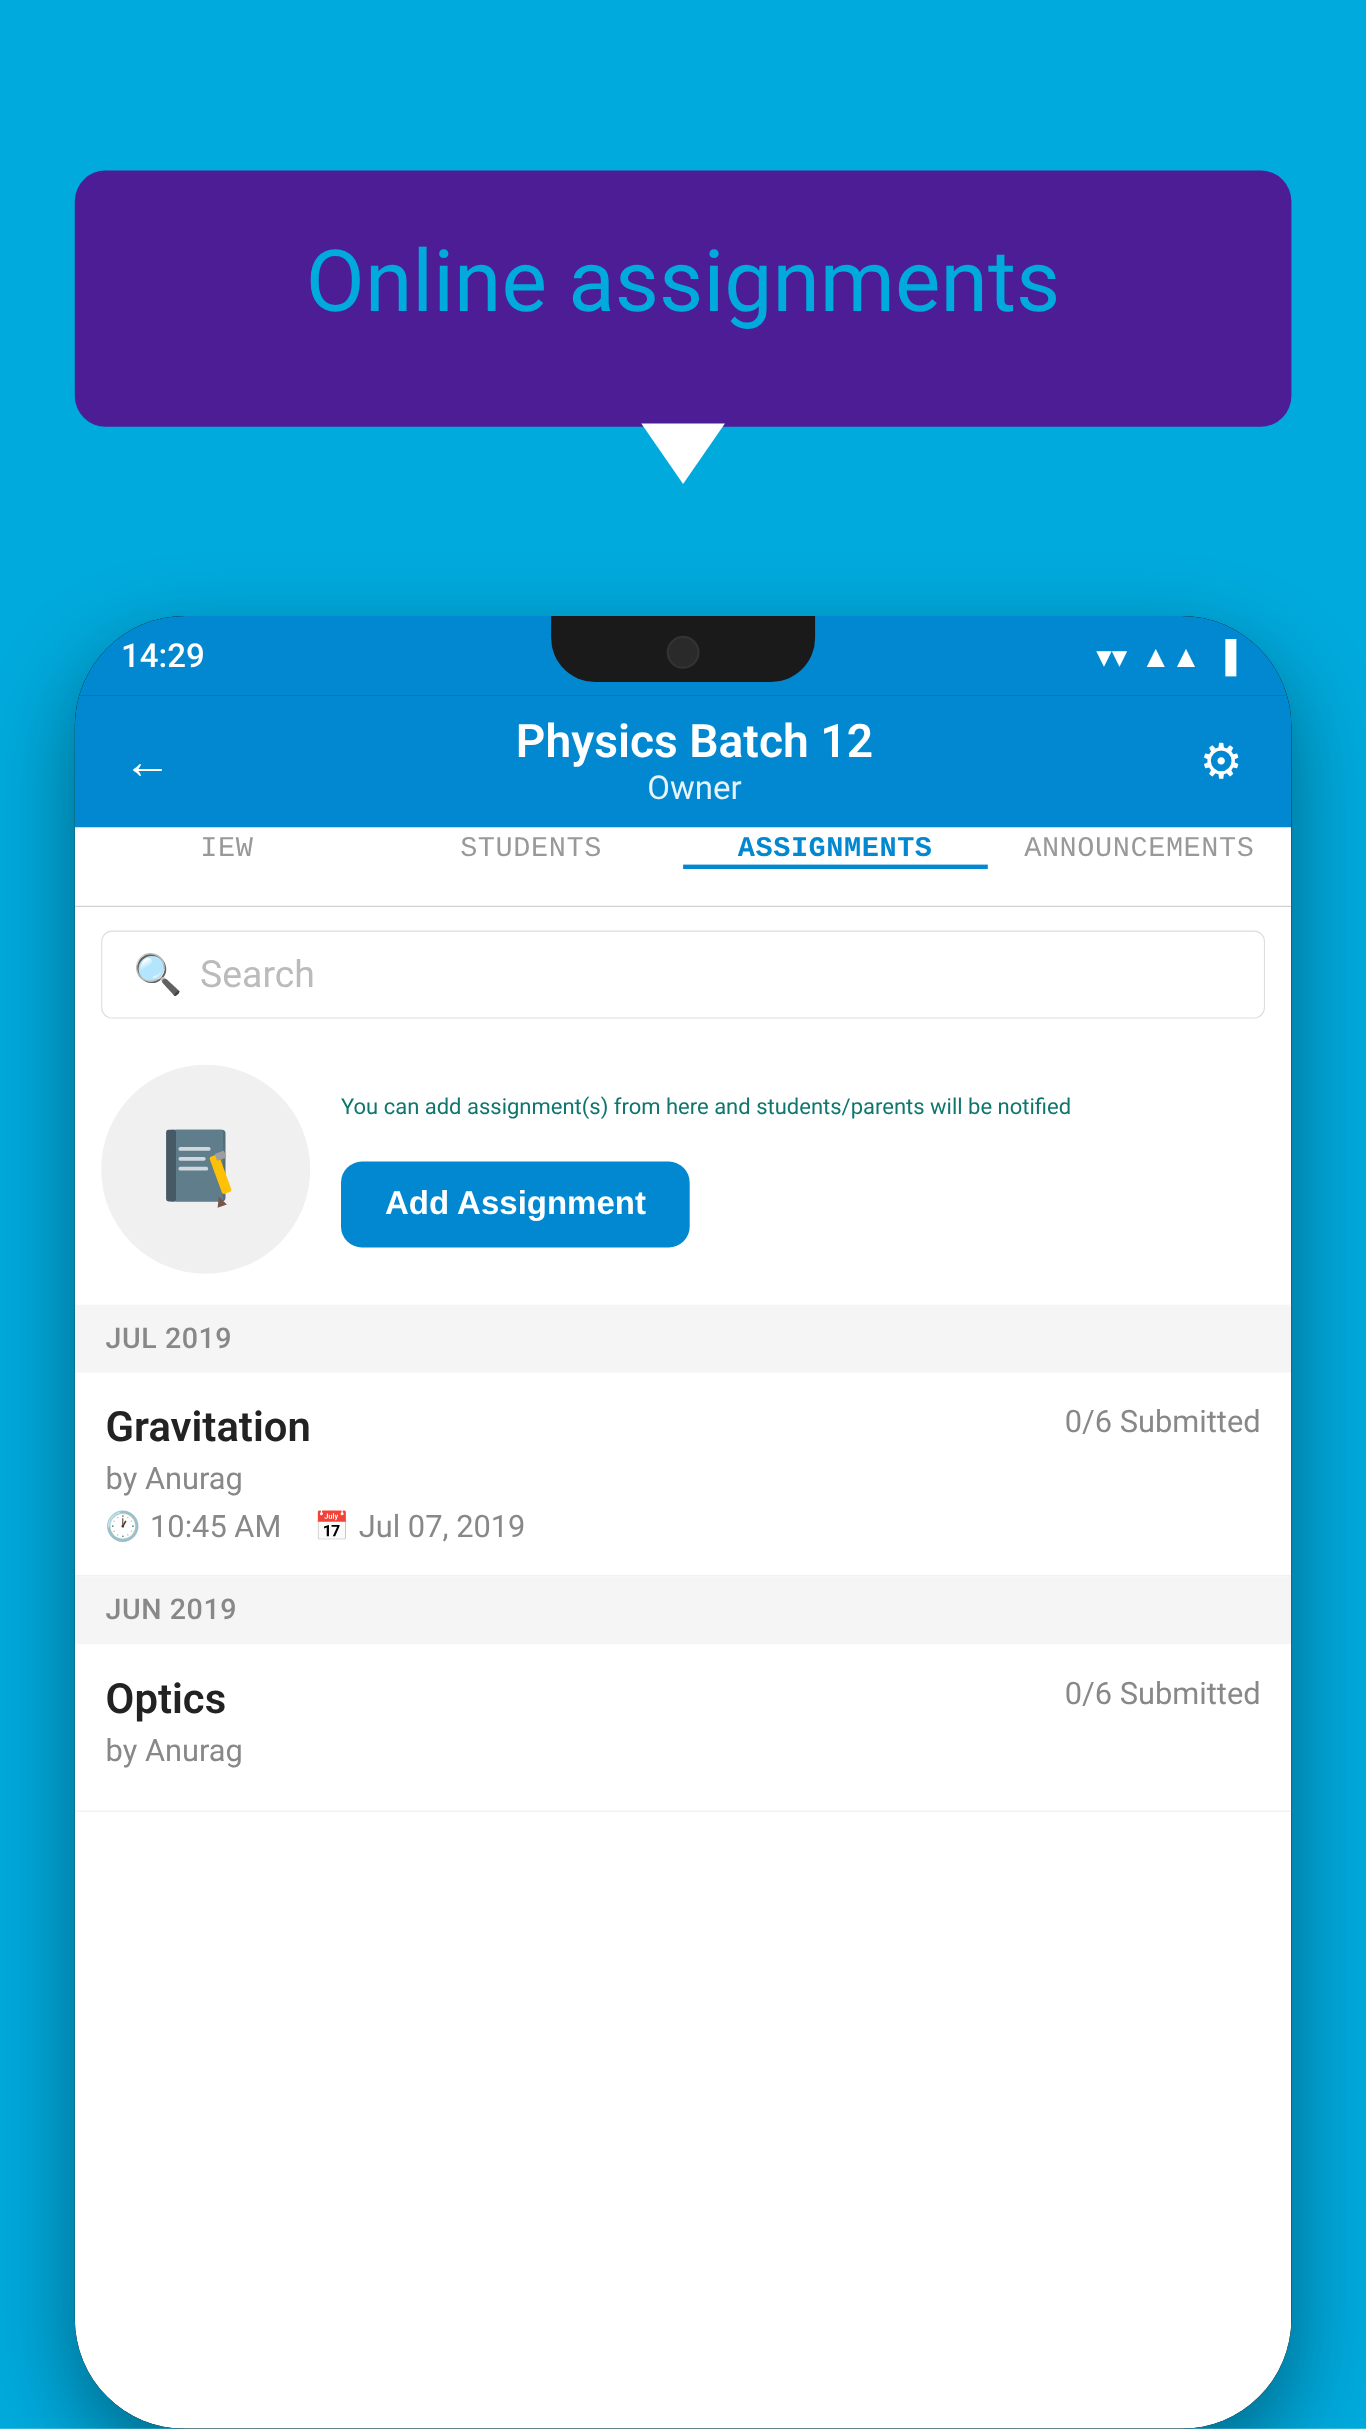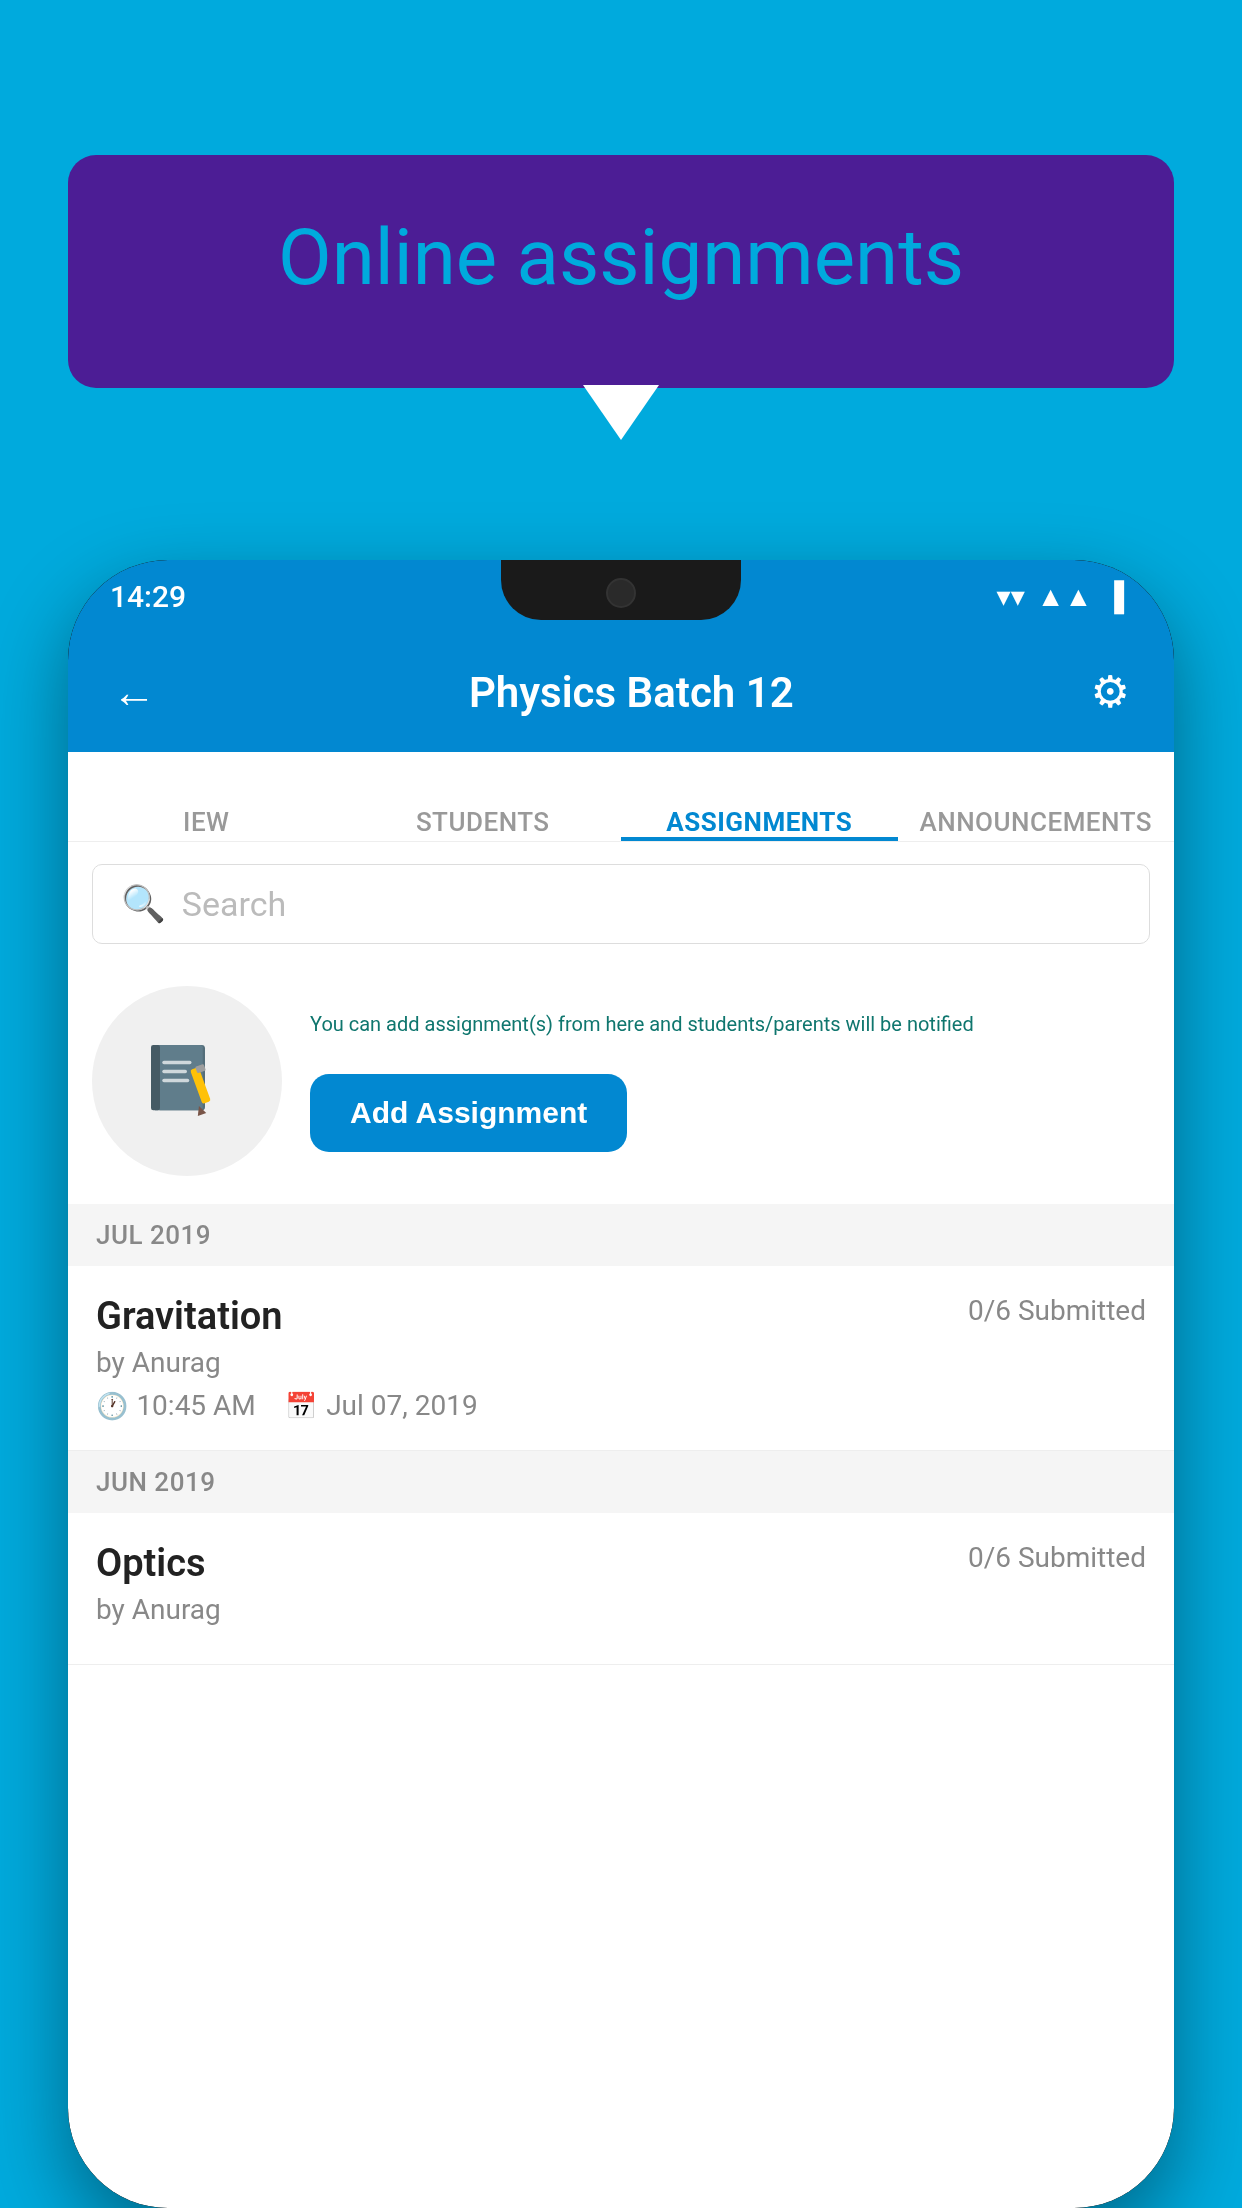--- a/index.html
+++ b/index.html
@@ -156,22 +156,23 @@
       color: white;
       font-size: 44px;
       cursor: pointer;
     }
 
     
     .tab-bar {
       background: white;
       display: flex;
       border-bottom: 1px solid #eee;
-      height: 90px;
-      align-items: flex-end;
+      height: 72px;
+      align-items: flex-start;
+      font-family: Liberation Mono, monospace;
     }
 
     .tab-item {
       flex: 1;
       display: flex;
       align-items: center;
       justify-content: center;
       font-size: 26px;
       color: #999;
       font-weight: 500;
@@ -361,20 +362,21 @@
         <span class="wifi-icon">▾▾</span>
         <span class="signal-icon">▲▲</span>
         <span class="battery-icon">▐</span>
       </div>
     </div>
 
     <div class="app-header">
       <div class="back-btn">←</div>
       <div class="header-center">
         <div class="header-title">Physics Batch 12</div>
+        <div class="header-subtitle">Owner</div>
       </div>
       <div class="settings-btn">⚙</div>
     </div>
 
     <div class="tab-bar">
       <div class="tab-item">
         <span>IEW</span>
       </div>
       <div class="tab-item">
         <span>STUDENTS</span>

